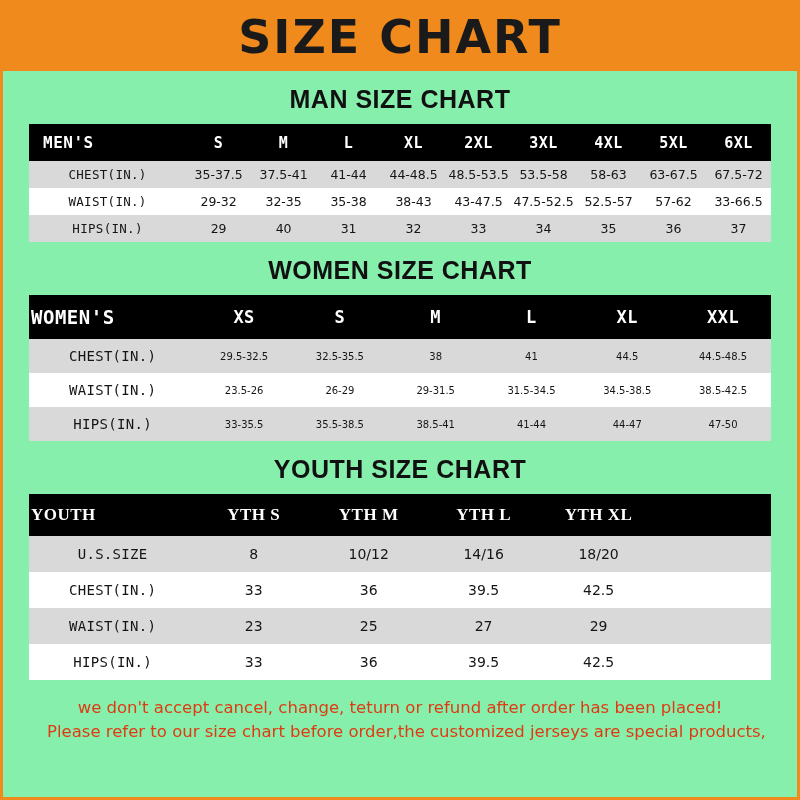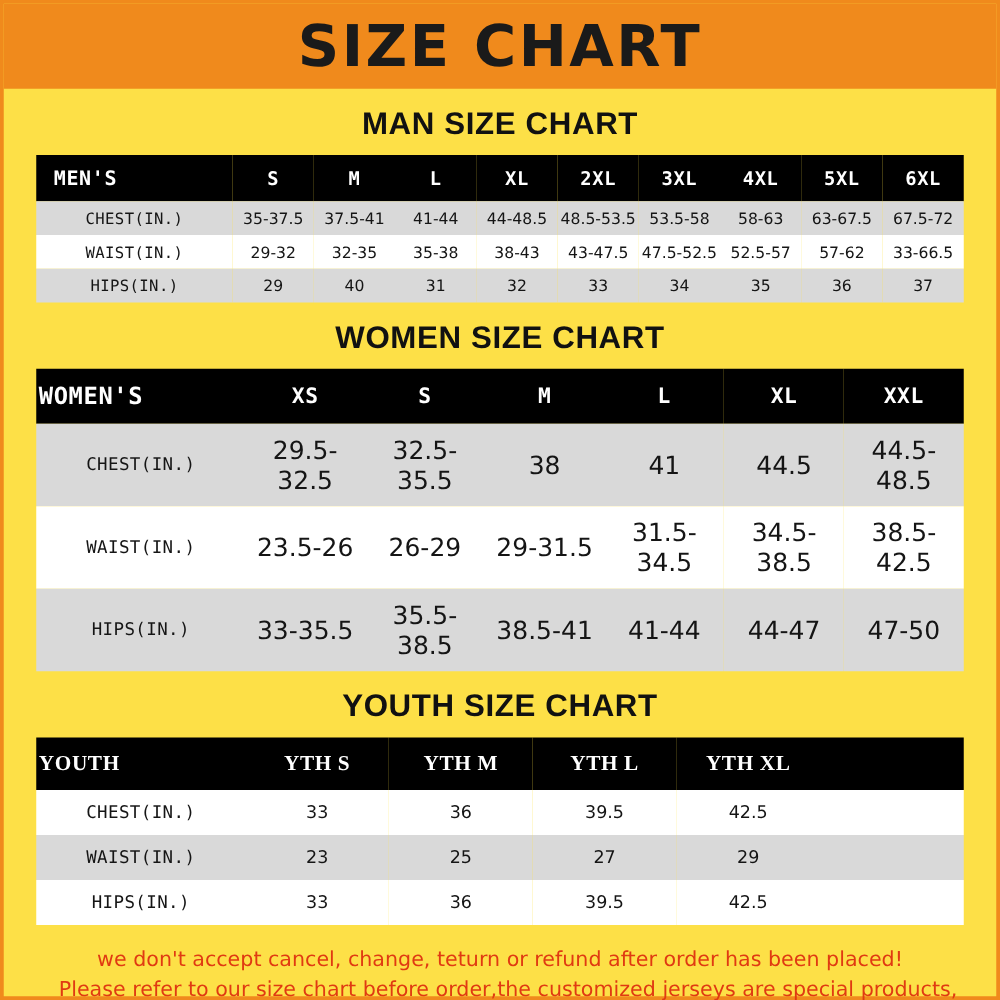--- a/index.html
+++ b/index.html
@@ -12,21 +12,21 @@
     background: #ffffff;
     font-family: "DejaVu Sans", sans-serif;
     overflow: hidden;
   }
   .page {
     position: relative;
     width: 800px;
     height: 800px;
     box-sizing: border-box;
     border: 3px solid #f08a1c;
-    background: #fde047;
+    background: #86efac;
   }
   .banner {
     height: 68px;
     background: #f08a1c;
     display: flex;
     align-items: center;
     justify-content: center;
   }
   .banner-title {
     font-family: "DejaVu Sans", sans-serif;
@@ -90,21 +90,21 @@
   }
   
   #women-table thead th {
     font-size: 17px;
     padding: 11px 2px;
   }
   #women-table thead th.rowlabel {
     font-size: 19px;
   }
   #women-table tbody td {
-    font-size: 20px;
+    font-size: 10px;
     padding: 9px 1px;
   }
   #women-table tbody td.rowlabel {
     font-size: 14px;
   }
   #youth-table thead th {
     font-size: 17px;
     padding: 11px 2px;
     font-family: Liberation Serif, serif;
   }
@@ -246,20 +246,28 @@
         <tr>
           <th class="rowlabel" style="width:22%">YOUTH</th>
           <th>YTH S</th>
           <th>YTH M</th>
           <th>YTH L</th>
           <th>YTH XL</th>
           <th></th>
         </tr>
       </thead>
       <tbody>
+        <tr class="alt">
+          <td class="rowlabel">U.S.SIZE</td>
+          <td>8</td>
+          <td>10/12</td>
+          <td>14/16</td>
+          <td>18/20</td>
+          <td></td>
+        </tr>
         <tr class="plain">
           <td class="rowlabel">CHEST(IN.)</td>
           <td>33</td>
           <td>36</td>
           <td>39.5</td>
           <td>42.5</td>
           <td></td>
         </tr>
         <tr class="alt">
           <td class="rowlabel">WAIST(IN.)</td>

